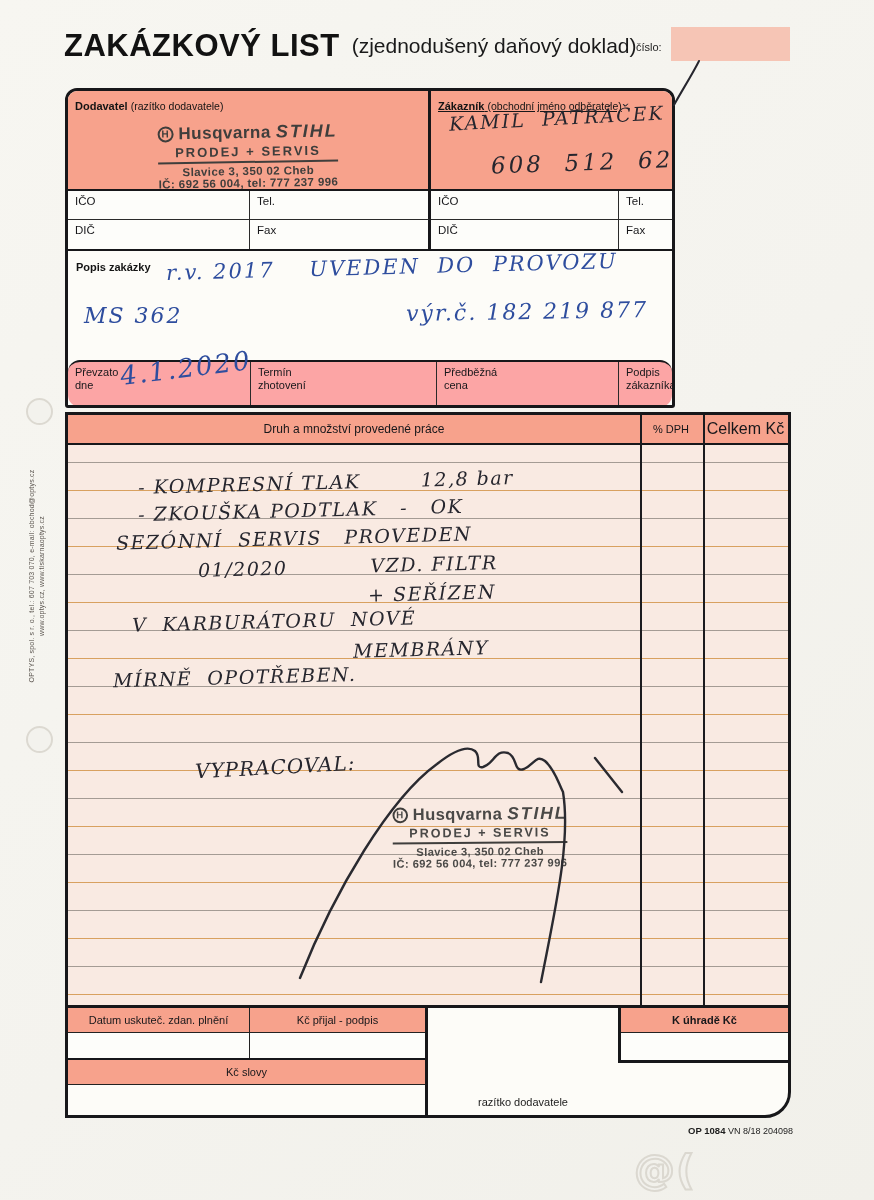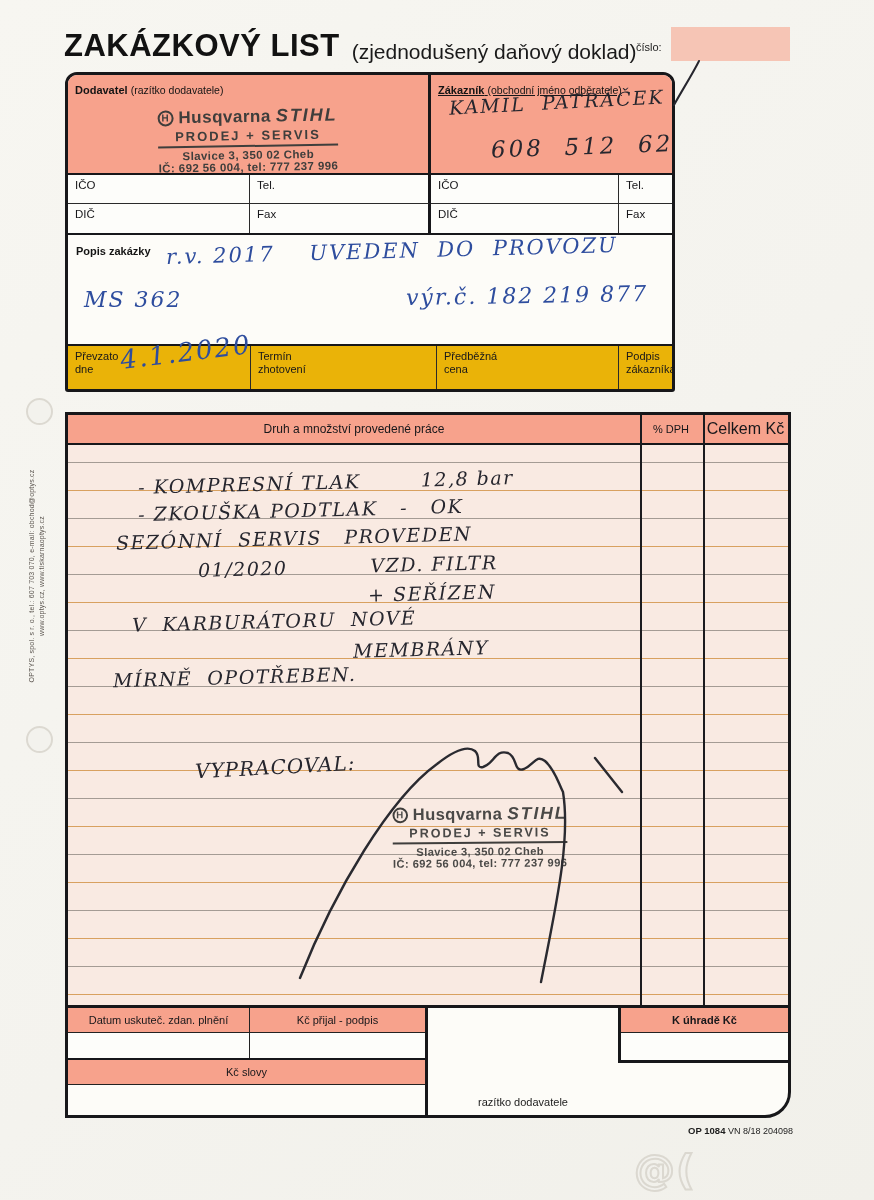--- a/index.html
+++ b/index.html
@@ -3,36 +3,36 @@
 <meta charset="utf-8">
 <style>
   * { margin:0; padding:0; box-sizing:border-box; }
   body { background:#e8e7e2; font-family:"Liberation Sans", sans-serif; }
   .page {
     position:relative; width:874px; height:1200px; margin:0 auto;
     background:linear-gradient(135deg,#f7f6f1 0%,#f4f3ee 55%,#f1f0ea 100%);
     overflow:hidden; color:#17171a;
   }
   
-  .title-row { position:absolute; left:64px; top:28px; display:flex; align-items:flex-end; gap:12px; }
+  .title-row { position:absolute; left:64px; top:28px; display:flex; align-items:center; gap:12px; }
   .main-title { font-size:31px; font-weight:bold; letter-spacing:.5px; color:#121212; }
   .sub-title { font-size:21px; color:#1a1a1a; }
   .num-label { position:absolute; left:636px; top:41px; font-size:11px; color:#222; }
   .num-box { position:absolute; left:671px; top:27px; width:119px; height:34px; background:#f6c5b5; }
   
   .side-text { position:absolute; left:-128px; top:566px; width:330px; transform:rotate(-90deg);
     text-align:center; font-size:7px; line-height:10px; color:#5c5650; letter-spacing:.2px; }
   .hole { position:absolute; left:26px; width:27px; height:27px; border-radius:50%;
     border:2px solid #dcd9d1; background:#f3f2ed; }
   
   .pink { background:#f7a28c; }
   .cell-label { font-size:11px; font-weight:bold; color:#141414; }
   .cell-note { font-size:10.5px; font-weight:normal; }
   
-  .top-box { position:absolute; left:65px; top:72px; width:610px; height:320px;
+  .top-box { position:absolute; left:65px; top:88px; width:610px; height:320px;
     border:3px solid #17171a; border-radius:12px 12px 3px 3px; background:#fdfcf8; overflow:hidden; }
   .party-row { display:flex; height:100px; border-bottom:2px solid #17171a; }
   .party-cell { position:relative; padding:5px 7px; }
   .supplier-cell { width:363px; border-right:3px solid #17171a; }
   .customer-cell { flex:1;text-decoration:underline; }
   
   .stamp { text-align:center; color:#3f3e3c; transform:rotate(-1deg); }
   .stamp-top { margin-top:8px; }
   .stamp-brand { font-size:17px; font-weight:bold; letter-spacing:.5px; display:flex; align-items:center; justify-content:center; gap:5px; }
   .stihl { font-style:italic; letter-spacing:2px; font-size:18px; }
@@ -45,21 +45,21 @@
   .ico-grid { display:grid; grid-template-columns:182px 181px 188px 169px; grid-auto-rows:29px;
     border-bottom:2px solid #17171a; background:#fdfdfa; }
   .ico-grid > div { padding:4px 7px; font-size:11.5px; border-right:1px solid #2a2a2a; border-bottom:1px solid #2a2a2a; }
   .ico-grid > div:nth-child(2), .ico-grid > div:nth-child(6) { border-right:3px solid #17171a; }
   .ico-grid > div:nth-child(4), .ico-grid > div:nth-child(8) { border-right:none; }
   .ico-grid > div:nth-child(n+5) { border-bottom:none; }
   
   .popis { position:relative; height:109px; background:#fdfcf8; padding:6px 8px; }
   
   .meta-row { display:grid; grid-template-columns:183px 186px 182px 169px; height:47px;
-    border-top:2px solid #17171a; background:#eab308; }
+    border-top:2px solid #17171a; background:#fca5a5;border-radius:12px; }
   .meta-row > div { position:relative; padding:4px 7px; font-size:11px; line-height:13px; border-right:1px solid #2a2a2a; }
   .meta-row > div:last-child { border-right:none; }
   
   .hw { font-family:"DejaVu Serif", serif; font-style:italic; white-space:pre; }
   .ink-blue { color:#2e4d9e; }
   .ink-black { color:#26262e; }
   .cust-name { position:absolute; left:18px; top:16px; font-size:19px; letter-spacing:2px; transform:rotate(-3deg); }
   .cust-phone { position:absolute; left:60px; top:58px; font-size:23px; letter-spacing:3px; transform:rotate(-2deg); }
   .popis-l1 { position:absolute; left:98px; top:4px; font-size:21px; letter-spacing:2px; transform:rotate(-1.5deg); }
   .popis-l2a { position:absolute; left:16px; top:52px; font-size:22px; letter-spacing:2px; }

